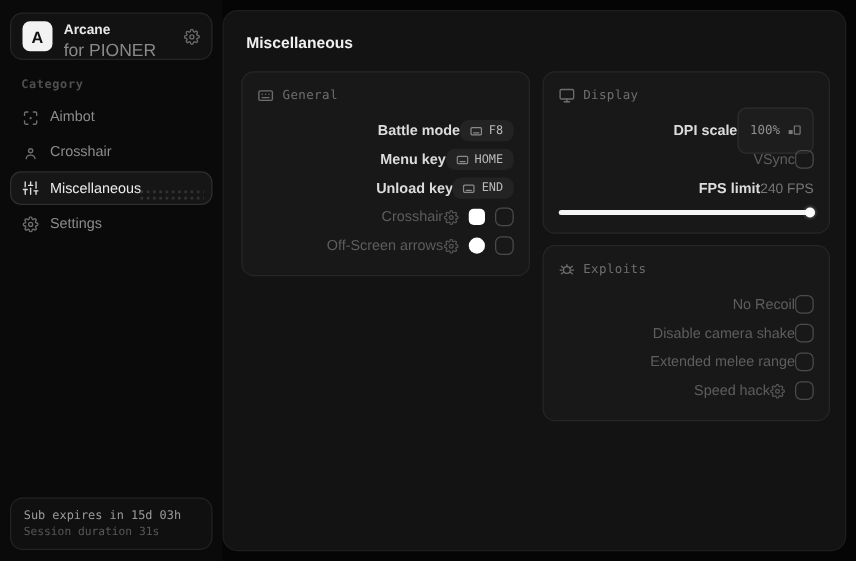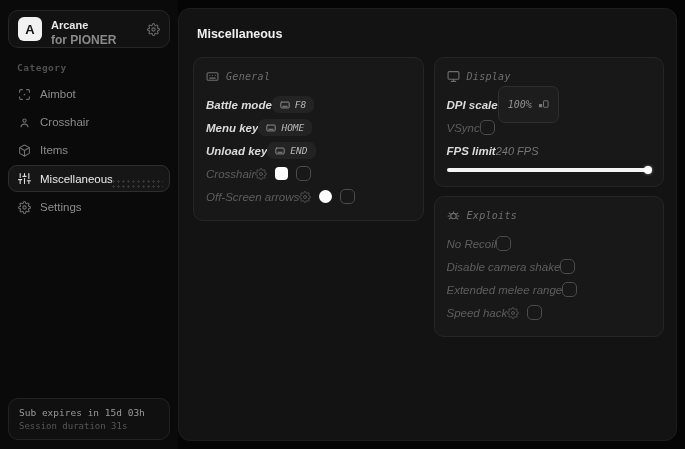--- a/index.html
+++ b/index.html
@@ -24,21 +24,21 @@
     padding:6px 9px; height:38px;
   }
   .logo-badge {
     width:24px; height:24px; border-radius:6px;
     background:#f2f2f2; color:#111;
     display:flex; align-items:center; justify-content:center;
     font-weight:bold; font-size:13px;
   }
   .logo-text { flex:1; line-height:1.25; }
   .logo-title { font-size:11px; font-weight:bold; color:#e8e8e8;margin-top:9px; }
-  .logo-sub { font-size:12px; color:#8a8a8a;font-weight:bold; }
+  .logo-sub { font-size:14px; color:#8a8a8a; }
   .logo-gear { color:#6a6a6a; display:flex; }
 
   .category-label {
     font-size:9.5px; color:#4f4f4f; letter-spacing:0.5px;
     margin:14px 0 8px 9px;
     font-weight:bold;
   }
   .nav { display:flex; flex-direction:column; gap:2px; }
   .nav-item {
     display:flex; align-items:center; gap:9px;
@@ -69,36 +69,36 @@
   .sf-line2 { font-size:9px; color:#575757; }
 
   
   .main {
     position:absolute; left:178px; top:8px; width:499px; height:433px;
     background:#131313; border:1px solid #1e1e1e; border-radius:12px;
     padding:16px 12px 12px 14px;
   }
   .main-title { font-size:12.5px; font-weight:bold; color:#f0f0f0; margin:2px 0 16px 4px; }
   .columns { display:flex; gap:10px; align-items:flex-start; }
-  .col { flex:1 1 0; display:flex; flex-direction:column; gap:9px; min-width:0;font-style:italic; }
+  .col { flex:1 1 0; display:flex; flex-direction:column; gap:9px; min-width:0; }
 
   .card {
     background:#181818; border:1px solid #262626; border-radius:10px;
     padding:10px 12px 12px 12px;
     width:100%;
   }
   .card-header {
     display:flex; align-items:center; gap:7px;
     color:#6e6e6e; font-size:10px; letter-spacing:0.3px;
     margin:2px 0 10px 0;
   }
   .card-header .hdr-icon { color:#6e6e6e; display:flex; }
 
   .row {
-    display:flex; align-items:center; justify-content:flex-start;
+    display:flex; align-items:center; justify-content:flex-end;
     height:23px;
   }
   .row-label { font-size:11.5px; color:#dcdcdc; font-weight:bold; }
   .row-label.dim { color:#5e5e5e; font-weight:normal; }
   .row-right { display:flex; align-items:center; gap:8px; }
 
   .keybadge {
     display:flex; align-items:center; gap:5px;
     background:#232323; border-radius:7px;
     padding:3px 8px; font-size:9.5px; color:#b8b8b8;
@@ -175,30 +175,20 @@
     <div class="nav-item">
       <span class="nav-icon">
         <svg viewBox="0 0 24 24" width="13" height="13" fill="none" stroke="currentColor" stroke-width="2" stroke-linecap="round" stroke-linejoin="round">
             <circle cx="12" cy="8.5" r="3"></circle>
             <path d="M5.5 20c.6-3.2 3.2-5 6.5-5s5.9 1.8 6.5 5"></path>
           </svg>
       </span>
       <span>Crosshair</span>
     </div>
 
-    <div class="nav-item">
-      <span class="nav-icon">
-        <svg viewBox="0 0 24 24" width="13" height="13" fill="none" stroke="currentColor" stroke-width="2" stroke-linecap="round" stroke-linejoin="round">
-            <path d="M21 16V8a2 2 0 0 0-1-1.73l-7-4a2 2 0 0 0-2 0l-7 4A2 2 0 0 0 3 8v8a2 2 0 0 0 1 1.73l7 4a2 2 0 0 0 2 0l7-4A2 2 0 0 0 21 16z"></path>
-            <polyline points="3.27 6.96 12 12.01 20.73 6.96"></polyline>
-            <line x1="12" y1="22.08" x2="12" y2="12"></line>
-          </svg>
-      </span>
-      <span>Items</span>
-    </div>
 
     <div class="nav-item active">
       <span class="nav-icon">
         <svg viewBox="0 0 24 24" width="13" height="13" fill="none" stroke="currentColor" stroke-width="2" stroke-linecap="round" stroke-linejoin="round">
             <line x1="4" y1="21" x2="4" y2="14"></line>
             <line x1="4" y1="10" x2="4" y2="3"></line>
             <line x1="12" y1="21" x2="12" y2="12"></line>
             <line x1="12" y1="8" x2="12" y2="3"></line>
             <line x1="20" y1="21" x2="20" y2="16"></line>
             <line x1="20" y1="12" x2="20" y2="3"></line>

